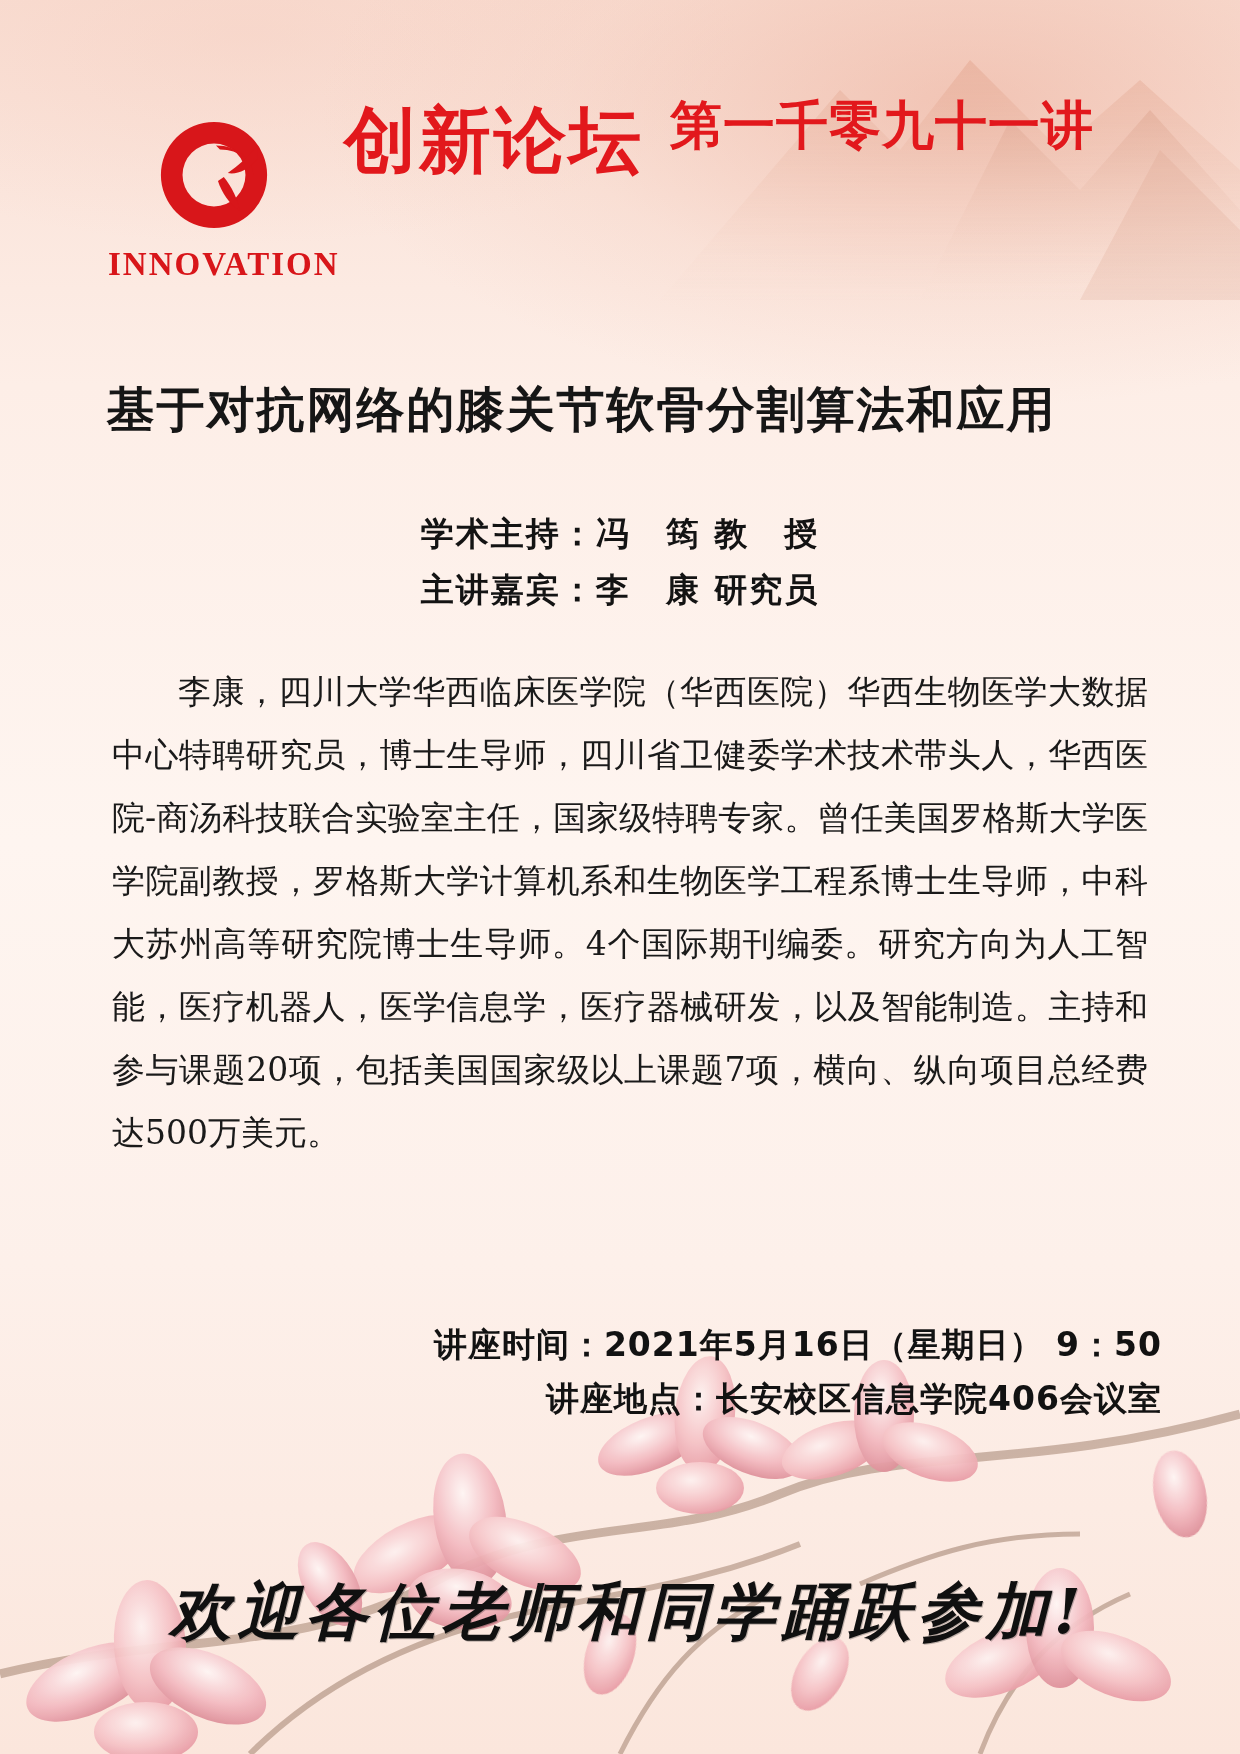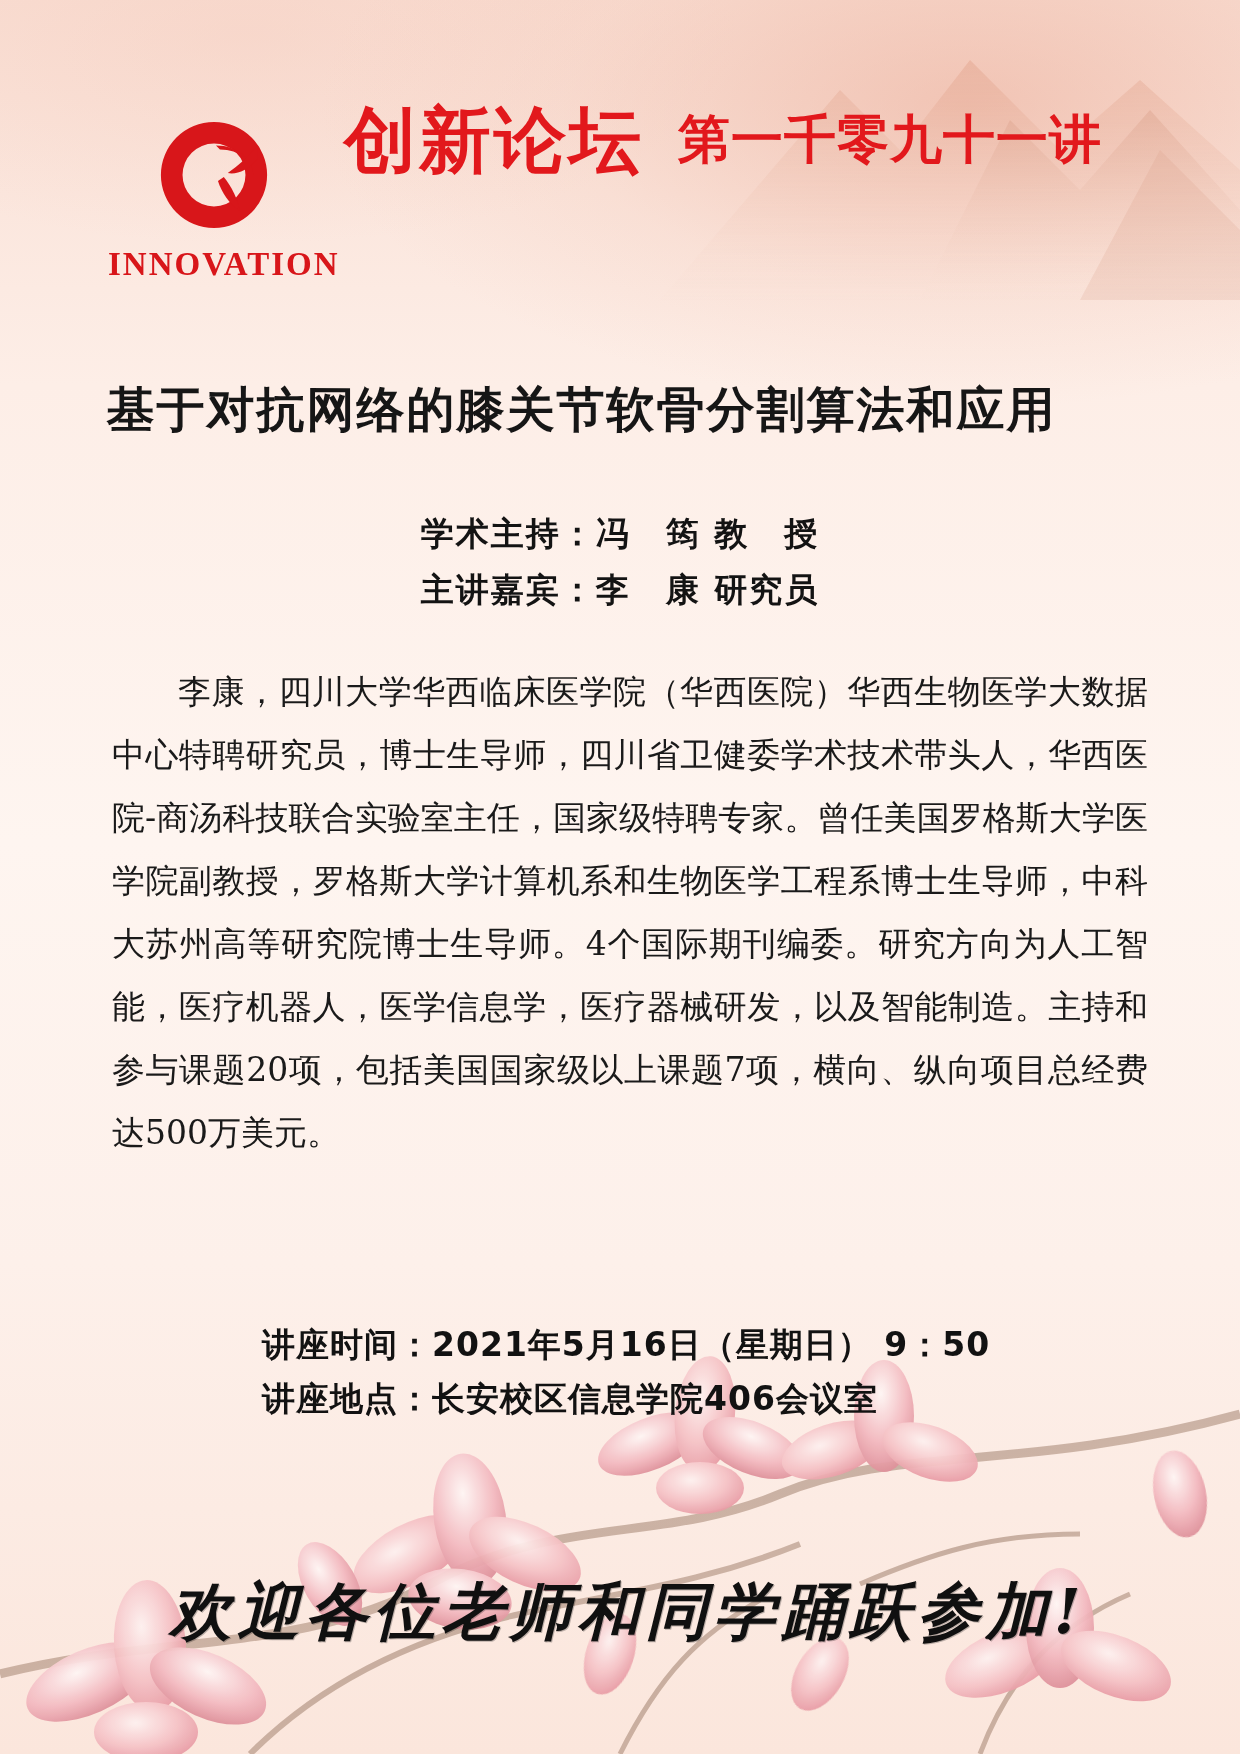--- a/index.html
+++ b/index.html
@@ -80,33 +80,33 @@
     margin-top: 12px;
     font-family: "Liberation Serif", serif;
     font-size: 33px;
     letter-spacing: 2px;
     font-weight: 700;
     color: #d8161a;
   }
   .title-block {
     margin-left: 24px;
     display: flex;
-    align-items: center;
+    align-items: flex-start;
   }
   .forum-title {
     font-family: "DejaVu Sans", "Liberation Sans", sans-serif;
     font-size: 72px;
     font-weight: 700;
     color: #e2181c;
     letter-spacing: 3px;
     line-height: 1;
   }
   .forum-issue {
-    margin-left: 34px;
-    font-family: Liberation Serif, serif;
+    margin-left: 26px;
+    font-family: Liberation Mono, monospace;
     font-size: 52px;
     font-weight: 700;
     color: #e2181c;
     letter-spacing: 1px;
     line-height: 1;
   }
 
   
   .lecture-title {
     position: absolute;
@@ -162,20 +162,21 @@
     width: 900px;
   }
   .info-row {
     font-family: "DejaVu Sans", "Liberation Sans", sans-serif;
     font-size: 33px;
     font-weight: 700;
     color: #121212;
     line-height: 54px;
     letter-spacing: 1px;
     white-space: pre;
+    text-align: right;
   }
 
   
   .slogan {
     position: absolute;
     top: 1570px;
     left: 8px;
     width: 1240px;
     text-align: center;
     font-family: "DejaVu Serif", "Liberation Serif", serif;

